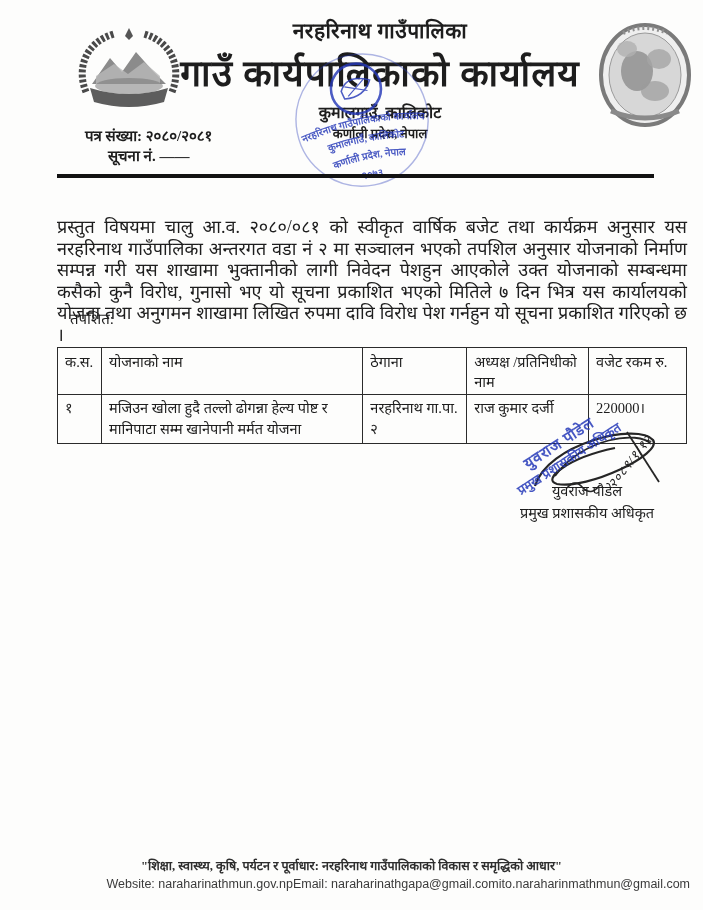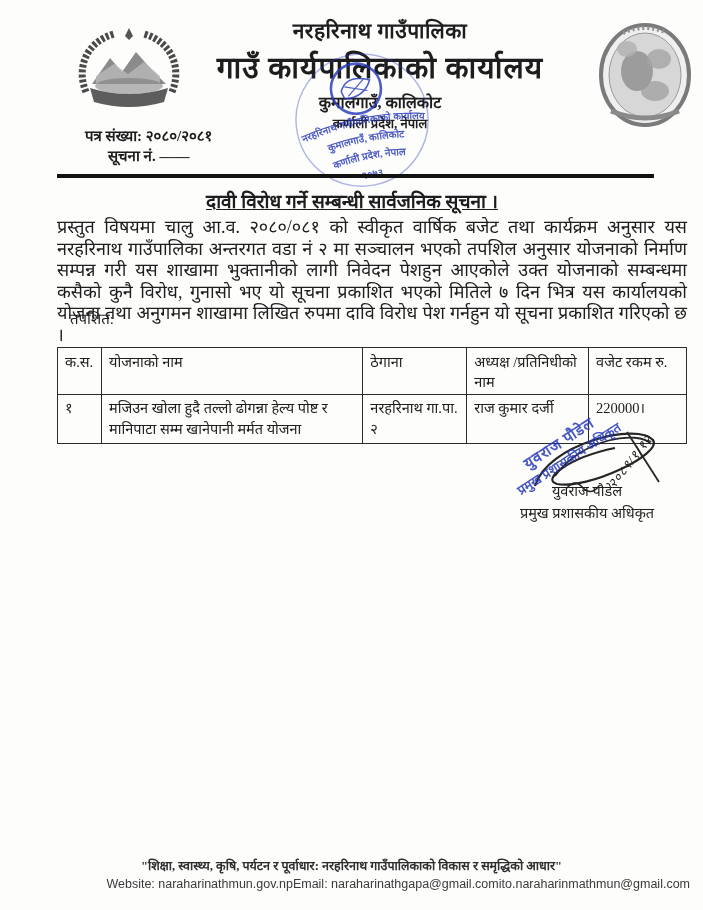--- a/index.html
+++ b/index.html
@@ -5,21 +5,21 @@
   html,body{margin:0;padding:0;background:#e8e8e8;}
   .page{
     position:relative;width:703px;height:910px;margin:0 auto;
     background:#fefefdf5;background-color:#fdfdfc;
     font-family:"Liberation Serif","DejaVu Serif",serif;
     color:#1d1d1d;overflow:hidden;text-decoration:underline;
   }
   
   .hdr-center{position:absolute;left:120px;top:16px;width:520px;text-align:center;}
   .hdr-muni{font-size:21px;font-weight:bold;letter-spacing:.5px;}
-  .hdr-office{font-size:30px;font-weight:bold;margin-top:2px;letter-spacing:1px;}
+  .hdr-office{font-size:37px;font-weight:bold;margin-top:2px;letter-spacing:1px;}
   .hdr-addr1{font-size:16px;font-weight:bold;margin-top:4px;}
   .hdr-addr2{font-size:13px;font-weight:bold;margin-top:1px;}
   .logo-left{position:absolute;left:70px;top:26px;}
   .logo-right{position:absolute;left:597px;top:21px;}
   
   .round-stamp{position:absolute;left:286px;top:50px;opacity:.82;pointer-events:none;}
   
   .ref-left{position:absolute;left:85px;top:126px;font-size:15px;font-weight:bold;line-height:20px;text-align:center;}
   .ref-right{position:absolute;right:38px;top:126px;font-size:15px;font-weight:bold;line-height:20px;text-align:right;}
   .thick-line{position:absolute;left:57px;top:174px;width:597px;height:4px;background:#121212;}
@@ -118,21 +118,20 @@
   <div class="ref-left">
     <div>पत्र संख्या: २०८०/२०८१</div>
     <div>
       <span>सूचना नं.</span>
       <span>——</span>
     </div>
   </div>
 
   <div class="thick-line"></div>
 
-  <div class="notice-title">दावी विरोध गर्ने सम्बन्धी सार्वजनिक सूचना ।</div>
   <div class="notice-body">प्रस्तुत विषयमा चालु आ.व. २०८०/०८१ को स्वीकृत वार्षिक बजेट तथा कार्यक्रम अनुसार यस नरहरिनाथ गाउँपालिका अन्तरगत वडा नं २ मा सञ्चालन भएको तपशिल अनुसार योजनाको निर्माण सम्पन्न गरी यस शाखामा भुक्तानीको लागी निवेदन पेशहुन आएकोले उक्त योजनाको सम्बन्धमा कसैको कुनै विरोध, गुनासो भए यो सूचना प्रकाशित भएको मितिले ७ दिन भित्र यस कार्यालयको योजना तथा अनुगमन शाखामा लिखित रुपमा दावि विरोध पेश गर्नहुन यो सूचना प्रकाशित गरिएको छ ।</div>
   <div class="details-label">तपशित:</div>
 
   <table class="tbl">
     <colgroup>
       <col style="width:44px">
         <col style="width:262px">
         <col style="width:104px">
       <col style="width:122px">
         <col style="width:98px">

